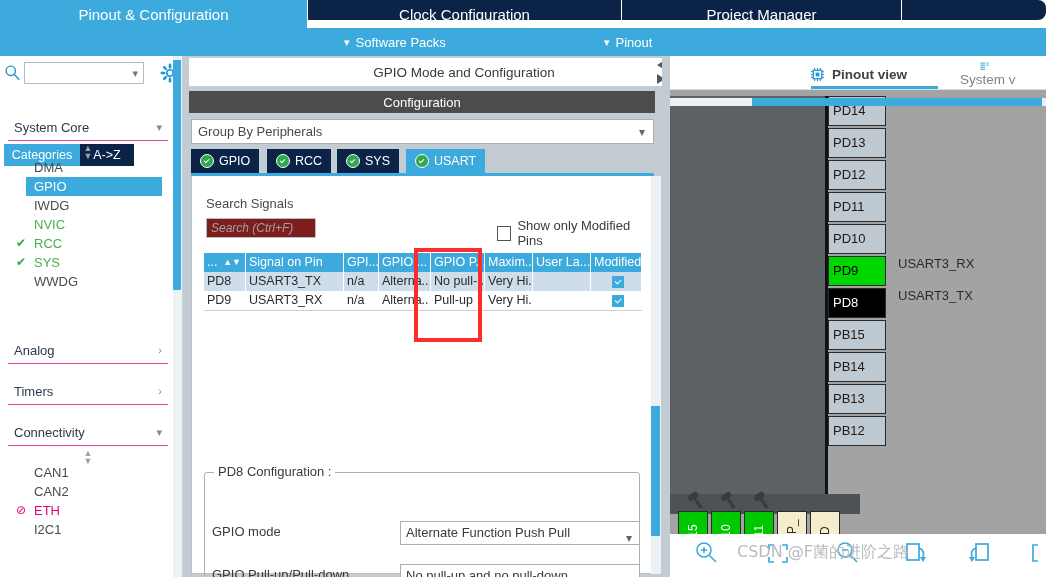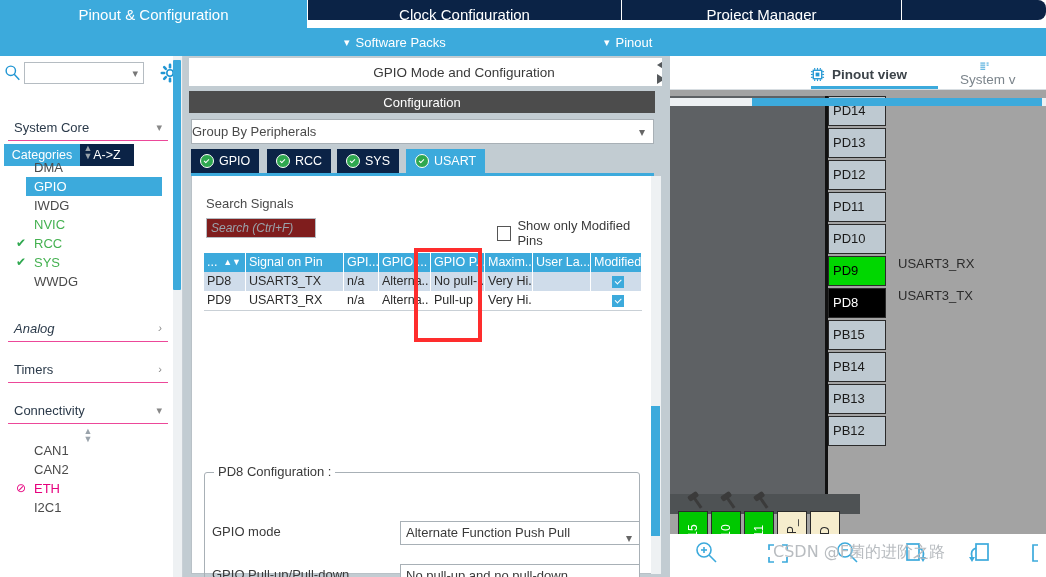--- a/index.html
+++ b/index.html
@@ -61,21 +61,21 @@
   .gpiotitle{position:absolute;left:6px;top:2px;width:466px;height:28px;background:#ffffff;
     display:flex;align-items:center;justify-content:center;font-size:13.5px;color:#3a3a3a;padding-left:42px;}
   .arrowL{position:absolute;left:472px;top:2px;width:12px;height:14px;}
   .arrowR{position:absolute;left:472px;top:16px;width:12px;height:14px;}
 
   .confhdr{position:absolute;left:6px;top:35px;width:466px;height:22px;background:#4c4c4c;
     display:flex;align-items:center;justify-content:center;color:#ffffff;font-size:13px;}
 
   .groupsel{position:absolute;left:8px;top:63px;width:463px;height:25px;background:#ffffff;
     border:1px solid #a8b0b6;box-sizing:border-box;display:flex;align-items:center;
-    font-size:13px;color:#4a4a4a;}
+    padding-left:6px;font-size:13px;color:#4a4a4a;}
   .groupsel .cv{position:absolute;right:8px;top:5px;font-size:12px;color:#666;}
 
   .periphtabs{position:absolute;left:8px;top:93px;width:463px;height:24px;}
   .ptab{position:absolute;top:0;height:24px;display:flex;align-items:center;
     color:#ffffff;font-size:12.5px;background:#0b2346;box-sizing:border-box;padding:0 9px;}
   .ptab.act{background:#3caadc;}
   .ptab .dot{width:12px;height:12px;border-radius:50%;background:#2fa84f;margin-right:5px;
     position:relative;border:1px solid #ffffff;}
   .ptab .dot::after{content:"";position:absolute;left:2.5px;top:4px;width:4px;height:2px;
     border-left:1.6px solid #fff;border-bottom:1.6px solid #fff;transform:rotate(-45deg);}
@@ -156,21 +156,21 @@
   .vpin.cream span{color:#2b2b2b;}
 
   .pushpin{position:absolute;width:26px;height:22px;}
 
   .bottombar{position:absolute;left:0;top:478px;width:376px;height:43px;background:#ffffff;}
   .tb-ic{position:absolute;top:5px;width:30px;height:28px;}
   .tb1{left:22px;}.tb2{left:93px;}.tb3{left:163px;}.tb4{left:230px;}.tb5{left:295px;}.tb6{left:358px;}
   .hscroll{position:absolute;left:0;top:42px;width:376px;height:8px;background:#eef1f3;}
   .hthumb{position:absolute;left:82px;top:42px;width:290px;height:8px;background:#3caadc;}
 
-  .watermark{position:absolute;left:773px;top:542px;font-size:16px;color:#b8bcc0;
+  .watermark{position:absolute;left:737px;top:542px;font-size:16px;color:#b8bcc0;
     font-family:"DejaVu Sans",sans-serif;white-space:nowrap;z-index:60;}
 
   .vsplit{position:absolute;left:662px;top:56px;width:8px;height:521px;background:#c2ccd2;}
 </style>
 </head>
 <body>
 
 <div class="topbar">
   <div class="toptab active t1">Pinout &amp; Configuration</div>
   <div class="toptab t2">Clock Configuration</div>
@@ -230,21 +230,21 @@
       <div class="spinner">▲<br>▼</div>
       <div class="periph"><span>DMA</span></div>
       <div class="periph sel"><span>GPIO</span></div>
       <div class="periph"><span>IWDG</span></div>
       <div class="periph green"><span>NVIC</span></div>
       <div class="periph green"><span class="mk ok">✔</span><span>RCC</span></div>
       <div class="periph green"><span class="mk ok">✔</span><span>SYS</span></div>
       <div class="periph"><span>WWDG</span></div>
     </div>
 
-    <div class="group" style="margin-top:24px;font-style:italic;">
+    <div class="group" style="margin-top:46px;">
       <div class="grouphead">
         <span class="gname">Analog</span>
         <span class="garrow">›</span>
       </div>
     </div>
 
     <div class="group" style="margin-top:14px;">
       <div class="grouphead">
         <span class="gname">Timers</span>
         <span class="garrow">›</span>

